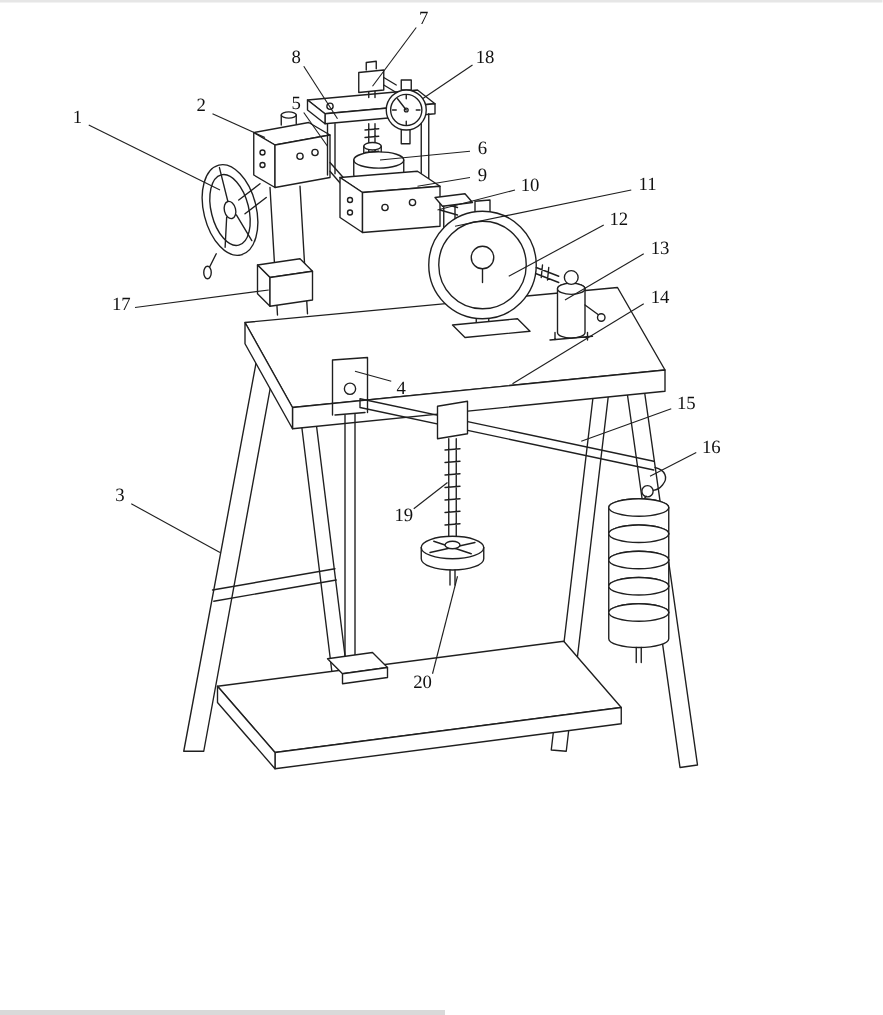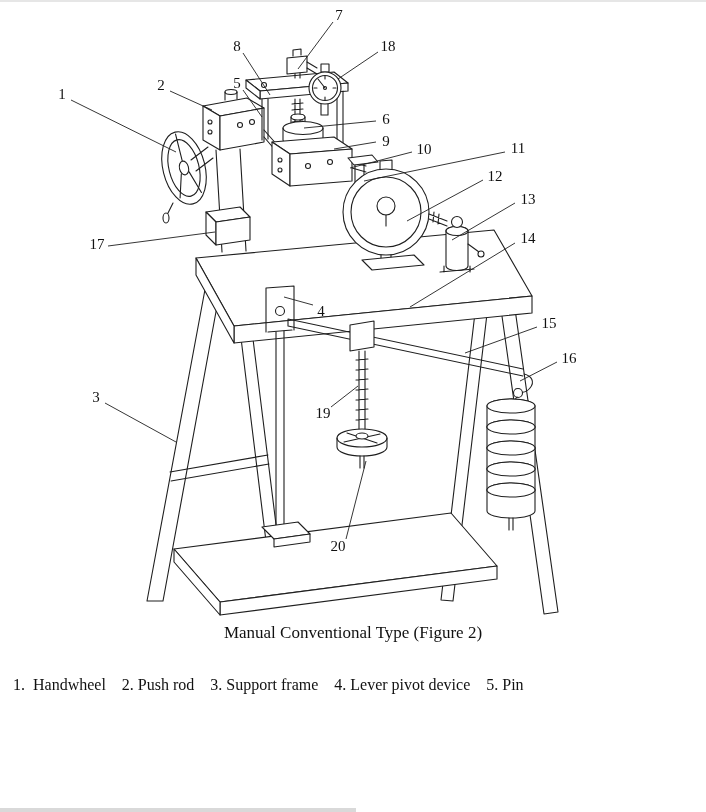--- a/index.html
+++ b/index.html
@@ -219,21 +219,19 @@
         <text x="97" y="244" text-anchor="middle" dominant-baseline="central" class="callout-num">17</text>
         <line x1="378" y1="52" x2="338" y2="79" class="leader"></line>
         <text x="388" y="46" text-anchor="middle" dominant-baseline="central" class="callout-num">18</text>
         <line x1="331" y1="407" x2="358" y2="386" class="leader"></line>
         <text x="323" y="413" text-anchor="middle" dominant-baseline="central" class="callout-num">19</text>
         <line x1="346" y1="539" x2="366" y2="461" class="leader"></line>
         <text x="338" y="546" text-anchor="middle" dominant-baseline="central" class="callout-num">20</text>
       </g>
   </svg>
 
-  <div class="caption">Manual Conventional Type (Figure 2)</div>
 
   <div class="legend">
-    <div class="legend-row">1.  Handwheel    2. Push rod    3. Support frame    4. Lever pivot device    5. Pin</div>
   </div>
 
   <div class="artifact-top"></div>
   <div class="artifact-bottom"></div>
 </div>
 
 </body></html>

